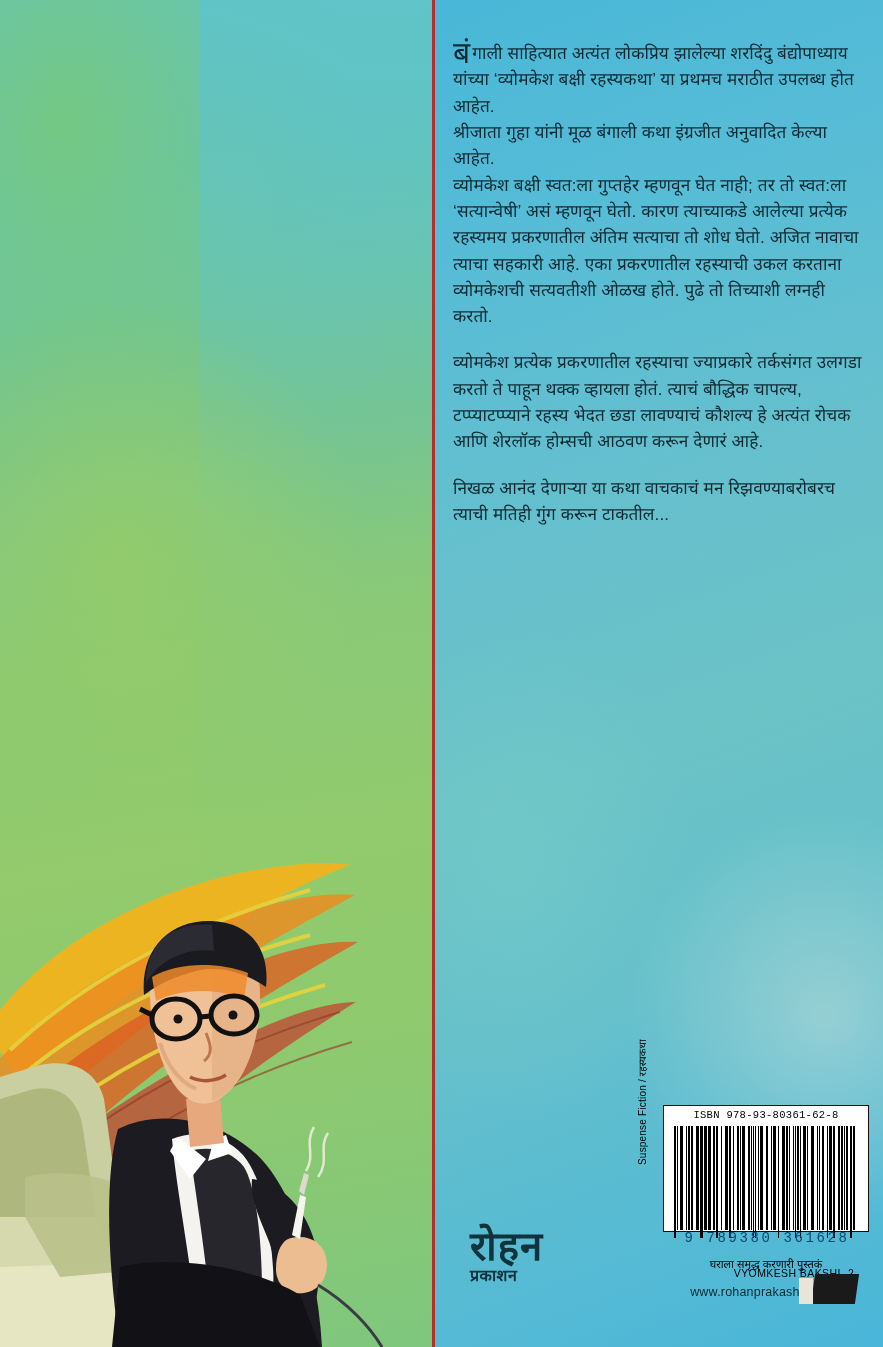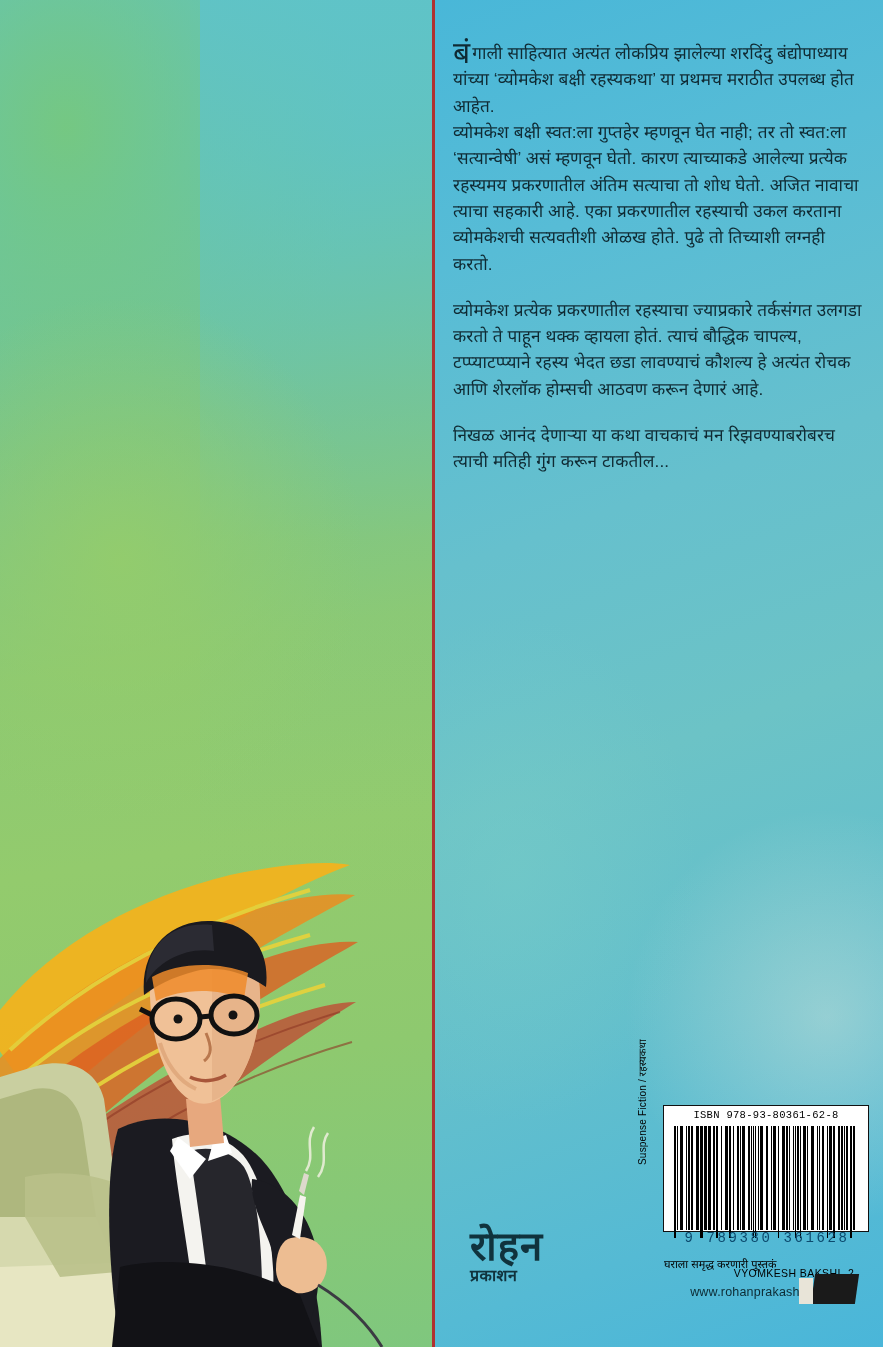--- a/index.html
+++ b/index.html
@@ -177,21 +177,21 @@
     font-family: "Liberation Mono", monospace;
     font-size: 14px;
     letter-spacing: 2.6px;
     color: #0c4a6e;
     text-align: center;
   }
   #tagline1 {
     position: absolute;
     left: 0; top: 150px;
     width: 204px;
-    text-align: left;
+    text-align: center;
     font-size: 11px;
     color: #000;
     font-family: "Liberation Sans", sans-serif;
   }
   #tagline2 {
     position: absolute;
     left: 0; top: 161px;
     width: 204px;
     text-align: center;
     font-size: 10.5px;
@@ -330,20 +330,21 @@
   <div id="spine"></div>
 
   <div id="right-panel">
     <div class="rwash"></div>
     <div class="rwash2"></div>
 
     <div id="blurb">
       <p>
         <span class="dropcap">बं</span><span>गाली साहित्यात अत्यंत लोकप्रिय झालेल्या शरदिंदु बंद्योपाध्याय यांच्या ‘व्योमकेश बक्षी रहस्यकथा’ या प्रथमच मराठीत उपलब्ध होत आहेत.</span>
       </p>
+      <p>श्रीजाता गुहा यांनी मूळ बंगाली कथा इंग्रजीत अनुवादित केल्या आहेत.</p>
       <p>व्योमकेश बक्षी स्वत:ला गुप्तहेर म्हणवून घेत नाही; तर तो स्वत:ला ‘सत्यान्वेषी’ असं म्हणवून घेतो. कारण त्याच्याकडे आलेल्या प्रत्येक रहस्यमय प्रकरणातील अंतिम सत्याचा तो शोध घेतो. अजित नावाचा त्याचा सहकारी आहे. एका प्रकरणातील रहस्याची उकल करताना व्योमकेशची सत्यवतीशी ओळख होते. पुढे तो तिच्याशी लग्नही करतो.</p>
       <p class="gap">व्योमकेश प्रत्येक प्रकरणातील रहस्याचा ज्याप्रकारे तर्कसंगत उलगडा करतो ते पाहून थक्क व्हायला होतं. त्याचं बौद्धिक चापल्य, टप्प्याटप्प्याने रहस्य भेदत छडा लावण्याचं कौशल्य हे अत्यंत रोचक आणि शेरलॉक होम्सची आठवण करून देणारं आहे.</p>
       <p class="gap">निखळ आनंद देणाऱ्या या कथा वाचकाचं मन रिझवण्याबरोबरच त्याची मतिही गुंग करून टाकतील...</p>
     </div>
 
     <div id="publisher">
       <div class="pub-main">रोहन</div>
       <div class="pub-sub">प्रकाशन</div>
     </div>
 

